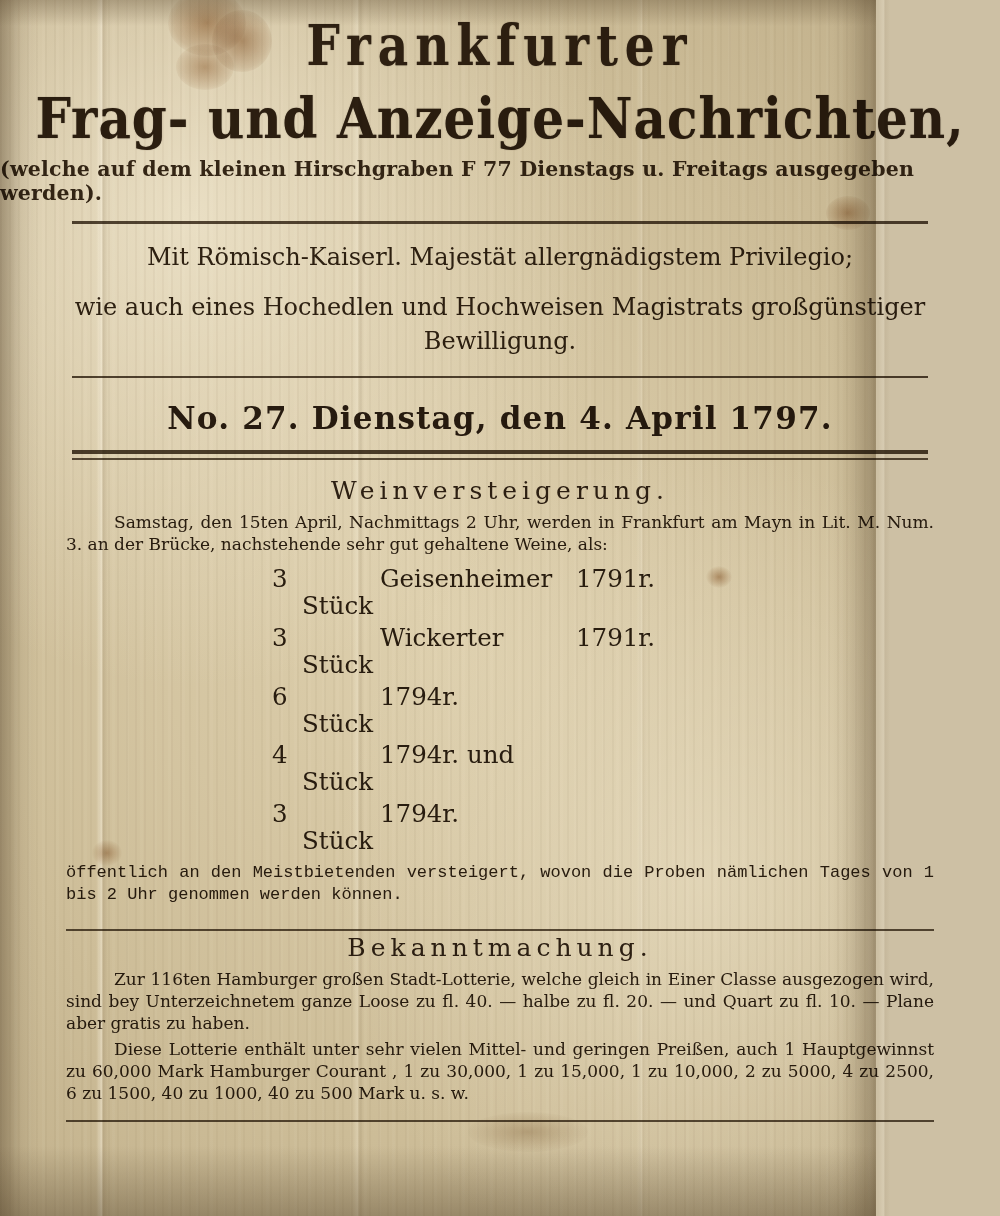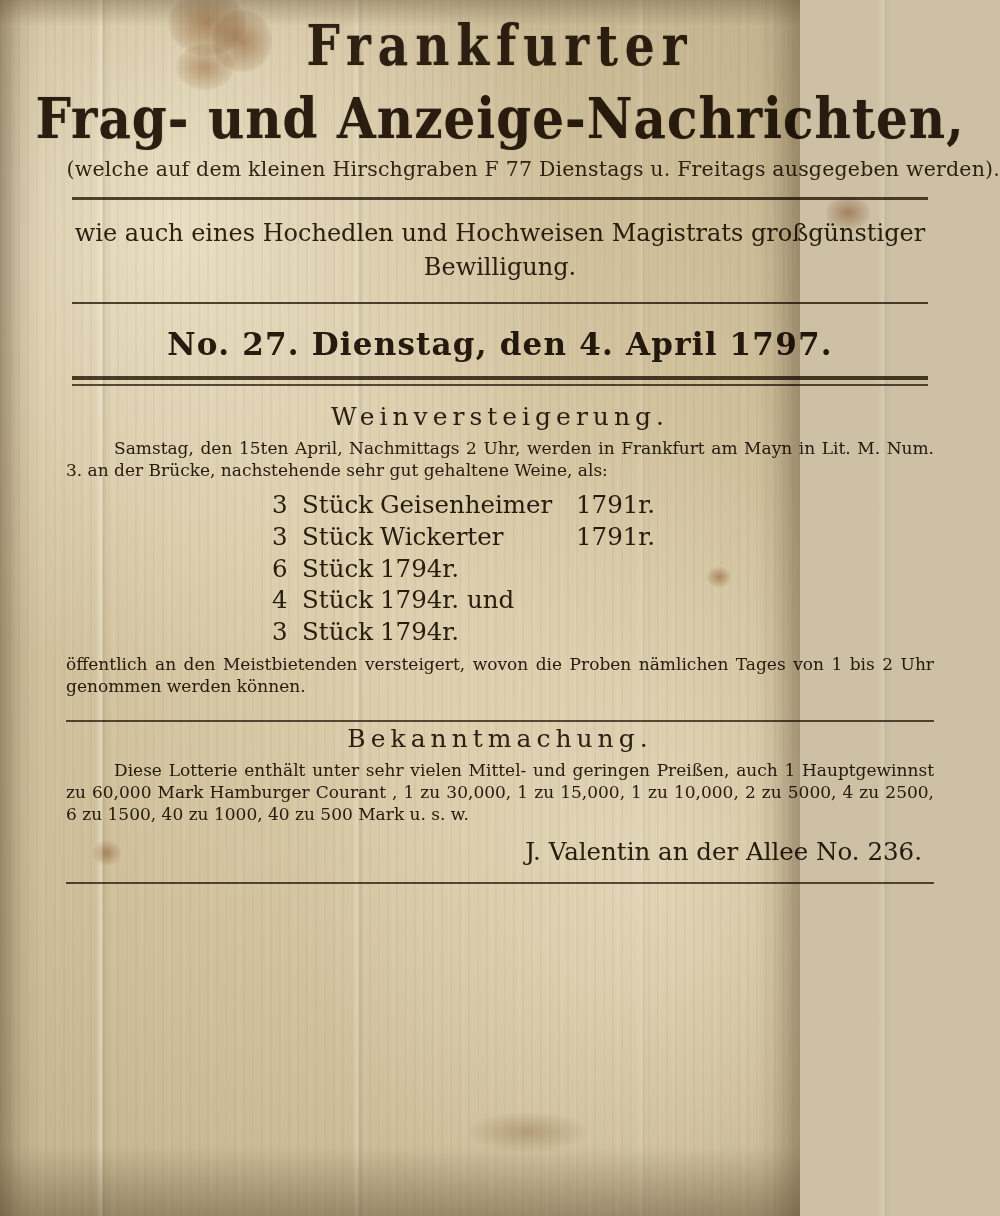--- a/index.html
+++ b/index.html
@@ -10,21 +10,21 @@
     width: 1000px;
     height: 1216px;
     overflow: hidden;
     background: #cdc0a4;
     font-family: "DejaVu Serif", serif;
   }
 
   
   #page {
     position: relative;
-    width: 800px;
+    width: 876px;
     height: 1216px;
     background:
       radial-gradient(ellipse 70% 55% at 22% 18%, rgba(238,228,203,0.85) 0%, rgba(0,0,0,0) 70%),
       radial-gradient(ellipse 60% 50% at 80% 72%, rgba(232,221,193,0.7) 0%, rgba(0,0,0,0) 70%),
       radial-gradient(ellipse 90% 70% at 50% 50%, #ded0ae 0%, #cdbd98 60%, #bfae89 100%),
       linear-gradient(180deg, #d8cba9 0%, #d2c4a1 40%, #cabb96 75%, #c3b38e 100%);
     filter: none;
   }
   
   #fibers {
@@ -87,25 +87,26 @@
     font-weight: 700;
     letter-spacing: 1px;
     margin: 26px 0 0 0;
     line-height: 1.0;
     color: #312416;
     text-shadow: 0 0 1px rgba(49,36,22,0.5);
     transform: scaleY(1.12);
     transform-origin: center top;
   }
   .subline {
-    text-align: right;
+    text-align: left;
     font-size: 20.5px;
     margin: 16px 0 0 0;
     color: #3a2c1c;
     letter-spacing: .2px;
+    font-weight: bold;
   }
 
   hr.rule {
     border: none;
     border-top: 3px solid #3b2d1c;
     margin: 16px 72px 0 72px;
     opacity: .85;
   }
   hr.rule.thin { border-top-width: 2px; }
   .dblrule {
@@ -153,21 +154,21 @@
     list-style: none;
     font-size: 24.5px;
     line-height: 1.29;
     color: #2f2316;
   }
   .winelist li {
     display: flex;
     padding-left: 272px;
   }
   .wl-qty   { width: 30px; }
-  .wl-unit  { width: 78px; }
+  .wl-unit  { width: 78px; margin-top: 27px; }
   .wl-name  { width: 196px; }
   .wl-year  { white-space: pre; }
 
   .signline {
     text-align: right;
     font-size: 24.5px;
     margin: 12px 78px 0 0;
     color: #2f2316;
   }
 
@@ -204,20 +205,21 @@
   <div class="edge-dark" id="edge-bot"></div>
 
   <div id="content">
 
     <div class="masthead1 fr">Frankfurter</div>
     <div class="masthead2 fr">Frag- und Anzeige-Nachrichten,</div>
     <div class="subline fr">(welche auf dem kleinen Hirschgraben F 77 Dienstags u. Freitags ausgegeben werden).</div>
 
     <hr class="rule">
 
+    <div class="privileg fr">Mit Römisch-Kaiserl. Majestät allergnädigstem Privilegio;</div>
     <div class="privileg fr">wie auch eines Hochedlen und Hochweisen Magistrats großgünstiger Bewilligung.</div>
 
     <hr class="rule thin" style="margin-top:18px;">
 
     <div class="issueline fr">No. 27.  Dienstag, den 4. April 1797.</div>
 
     <div class="dblrule">
       <div></div>
         <div></div>
     </div>
@@ -249,27 +251,27 @@
           <span class="wl-unit">Stück</span>
           <span class="wl-year">1794r. und</span>
         </li>
         <li>
           <span class="wl-qty">3</span>
           <span class="wl-unit">Stück</span>
           <span class="wl-year">1794r.</span>
         </li>
       </ul>
 
-      <div class="para noindent fr" style="margin-top:6px;">öffentlich an den Meistbietenden versteigert, wovon die Proben nämlichen Tages von 1 bis 2 Uhr genommen werden können.</div>
+      <div class="para noindent fr" style="margin-top:6px;font-family:Liberation Mono, monospace;">öffentlich an den Meistbietenden versteigert, wovon die Proben nämlichen Tages von 1 bis 2 Uhr genommen werden können.</div>
     </div>
 
     <hr class="sep" style="margin-top:22px;">
 
     <div>
       <div class="secthead fr" style="margin-top:2px;">Bekanntmachung.</div>
+      <div class="para indent fr">Zur 116ten Hamburger großen Stadt-Lotterie, welche gleich in Einer Classe ausgezogen wird, sind bey Unterzeichnetem ganze Loose zu fl. 40. — halbe zu fl. 20. — und Quart zu fl. 10. — Plane aber gratis zu haben.</div>
       <div class="para indent fr" style="margin-top:4px;">Diese Lotterie enthält unter sehr vielen Mittel- und geringen Preißen, auch 1 Hauptgewinnst zu 60,000 Mark Hamburger Courant ,    1 zu 30,000, 1 zu 15,000, 1 zu 10,000, 2 zu 5000, 4 zu 2500, 6 zu 1500, 40 zu 1000, 40 zu 500 Mark u. s. w.</div>
-      <div class="signline fr">J. Valentin an der Allee No. 236.</div>
     </div>
 
     <hr class="sep" style="margin-top:16px;">
 
   </div>
 </div>
 
 </body></html>

